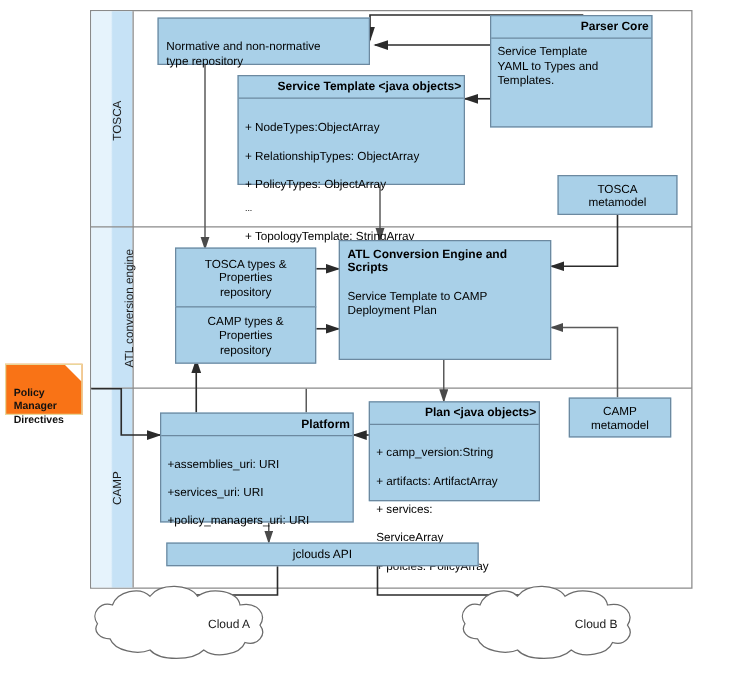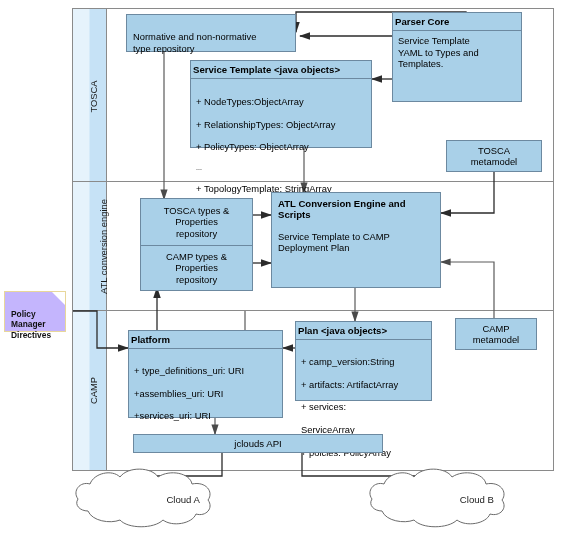--- a/index.html
+++ b/index.html
@@ -27,21 +27,21 @@
     position: absolute;
     box-sizing: border-box;
     background: #a9d0e8;
     border: 1px solid #6c89a0;
     color: #000000;
     font-size: 9.4px;
     line-height: 11.4px;
   }
   .box-title {
     font-weight: bold;
-    text-align: left;
+    text-align: right;
     padding: 3px 2px 3px 2px;
     font-size: 9.6px;
   }
   .box-title.sep {
     border-bottom: 1px solid #6c89a0;
   }
   .box-body {
     padding: 4px 5px 4px 5px;
     white-space: pre-line;
   }
@@ -59,21 +59,21 @@
   .lane-label {
     position: absolute;
     color: #1a1a1a;
     font-size: 9.4px;
     white-space: nowrap;
     transform-origin: center center;
   }
   .note {
     position: absolute;
     box-sizing: border-box;
-    background: #c4b5fd;
+    background: #f97316;
     border: 1px solid #e8d79a;
     font-size: 8.4px;
     line-height: 10.2px;
     color: #111111;
     padding: 7px 6px 4px 6px;
     font-weight: bold;
     white-space: pre-line;
   }
   .note-fold {
     position: absolute;
@@ -238,21 +238,20 @@
   <div class="note" style="left:4px; top:291px; width:62px; height:41px;">
     <span>Policy
 Manager
 Directives</span>
     <span class="note-fold"></span>
   </div>
 
   <div class="box" style="left:128px; top:330px; width:155px; height:88px;">
     <div class="box-title sep">Platform</div>
     <div class="box-body">
-      <div>+ type_definitions_uri: URI</div>
       <div>+assemblies_uri: URI</div>
       <div>+services_uri: URI</div>
       <div>+policy_managers_uri: URI</div>
     </div>
   </div>
 
   <div class="box" style="left:295px; top:321px; width:137px; height:80px;">
     <div class="box-title sep">Plan &lt;java objects&gt;</div>
     <div class="box-body">
       <div>+ camp_version:String</div>

